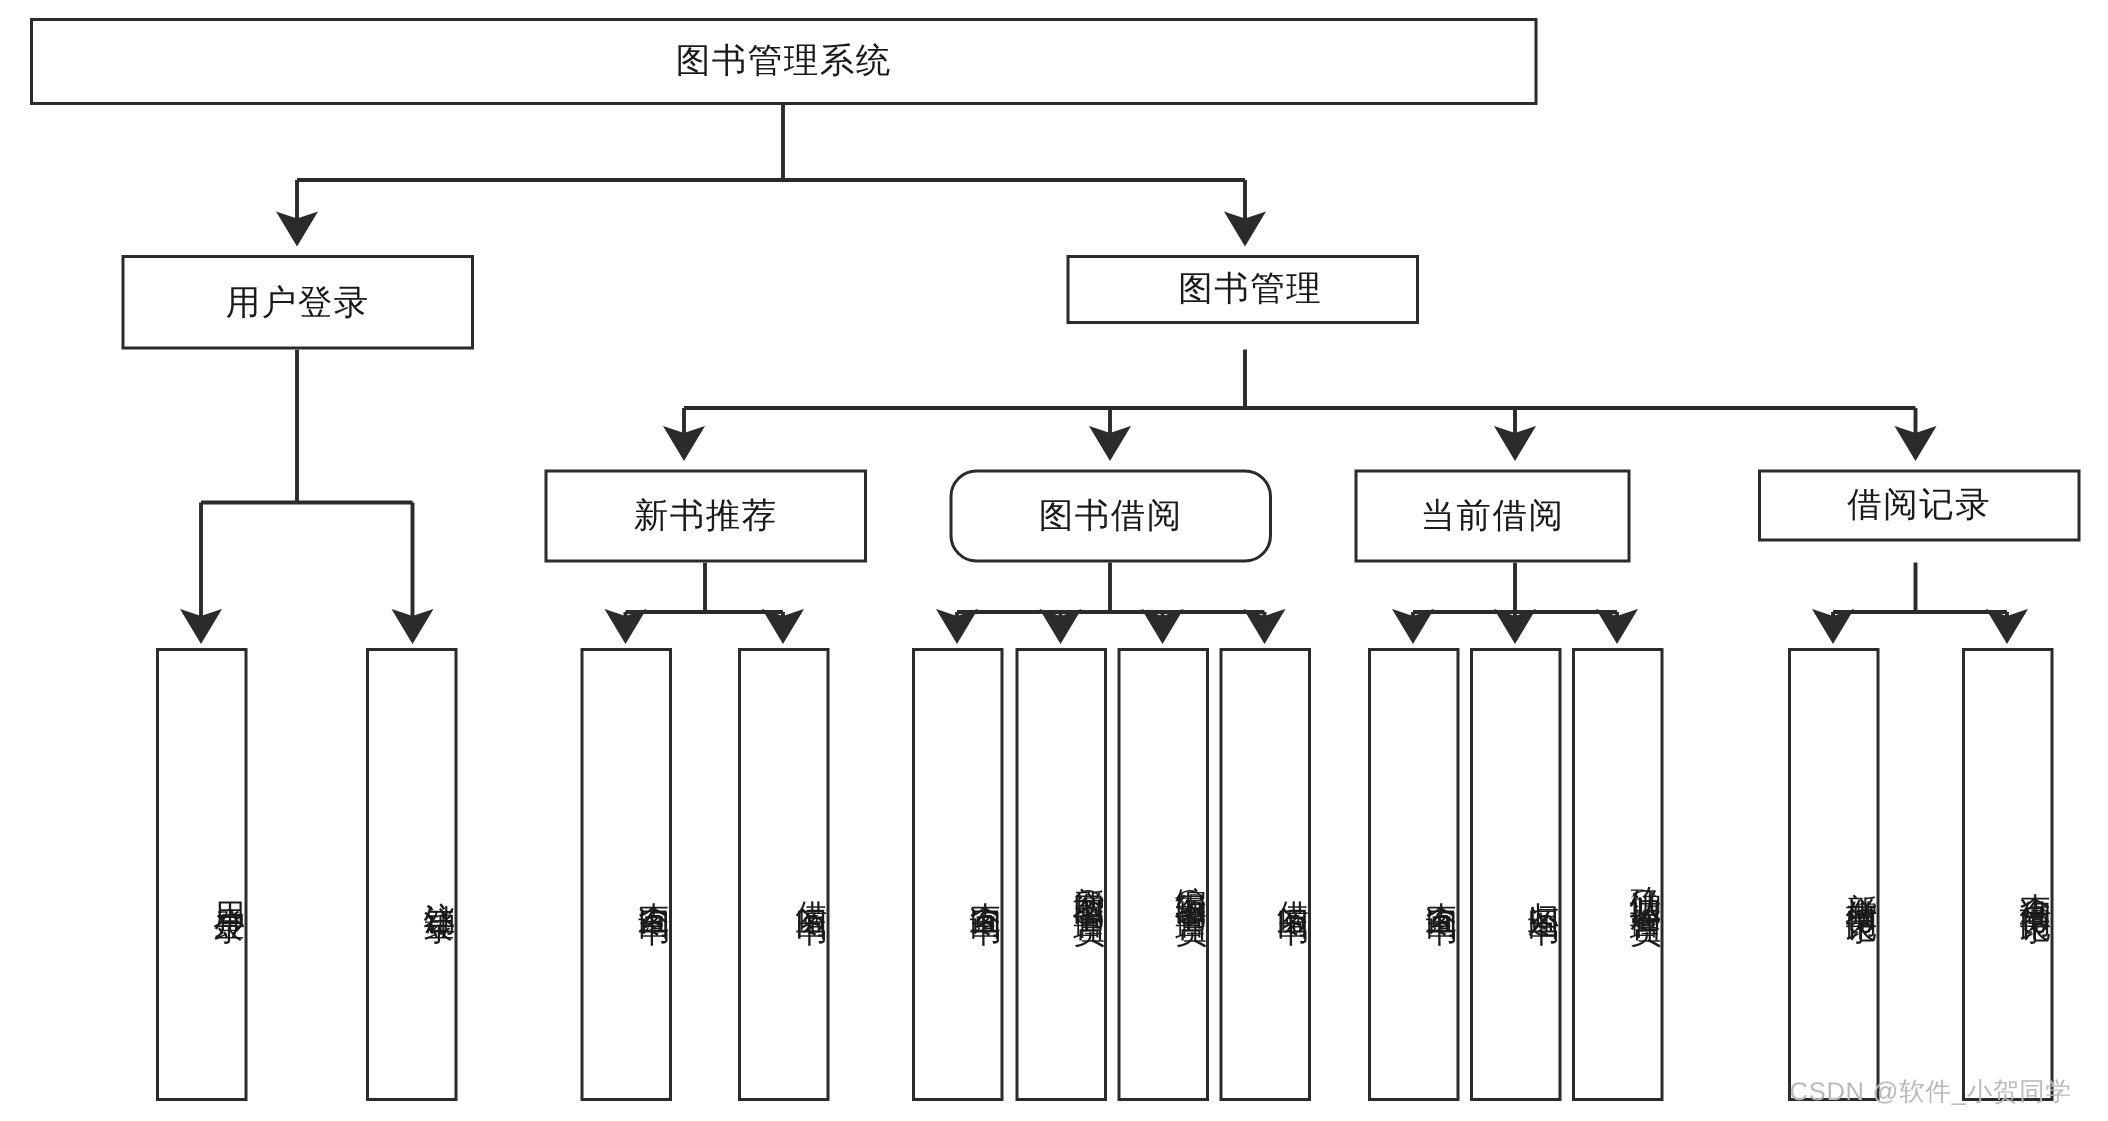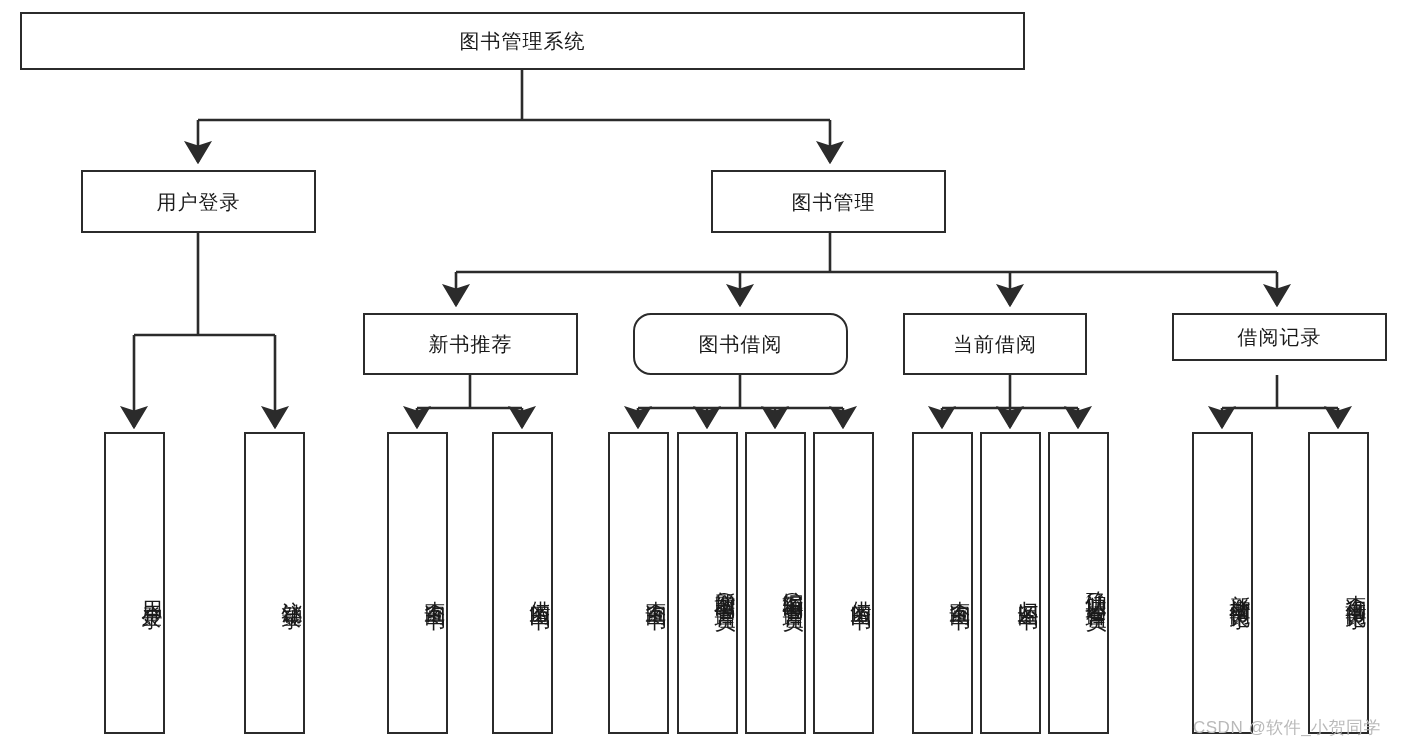--- a/index.html
+++ b/index.html
@@ -30,21 +30,21 @@
     box-sizing: border-box;
     border: 2px solid #2b2b2b;
     background: #ffffff;
     color: #1a1a1a;
     display: flex;
     align-items: center;
     justify-content: center;
     z-index: 2;
   }
   .node.h {
-    font-size: 20px;
+    font-size: 23px;
     letter-spacing: 1px;
     line-height: 1.1;
   }
   .node.v {
     writing-mode: vertical-rl;
     text-orientation: upright;
     font-size: 21px;
     letter-spacing: 3px;
     line-height: 1.05;
     align-items: flex-start;
@@ -125,21 +125,21 @@
     </g>
   </svg>
 
   <div class="node h" style="left:20px; top:12px; width:1005px; height:58px;">
     <span>图书管理系统</span>
   </div>
 
   <div class="node h" style="left:81px; top:170px; width:235px; height:63px;">
     <span>用户登录</span>
   </div>
-  <div class="node h" style="left:711px; top:170px; width:235px; height:63px;padding-left:10px;">
+  <div class="node h" style="left:711px; top:170px; width:235px; height:46px;padding-left:10px;">
     <span>图书管理</span>
   </div>
 
   <div class="node h" style="left:363px; top:313px; width:215px; height:62px;text-align:right;">
     <span>新书推荐</span>
   </div>
   <div class="node h" style="left:633px; top:313px; width:215px; height:62px;border-radius:18px;">
     <span>图书借阅</span>
   </div>
   <div class="node h" style="left:903px; top:313px; width:184px; height:62px;">

